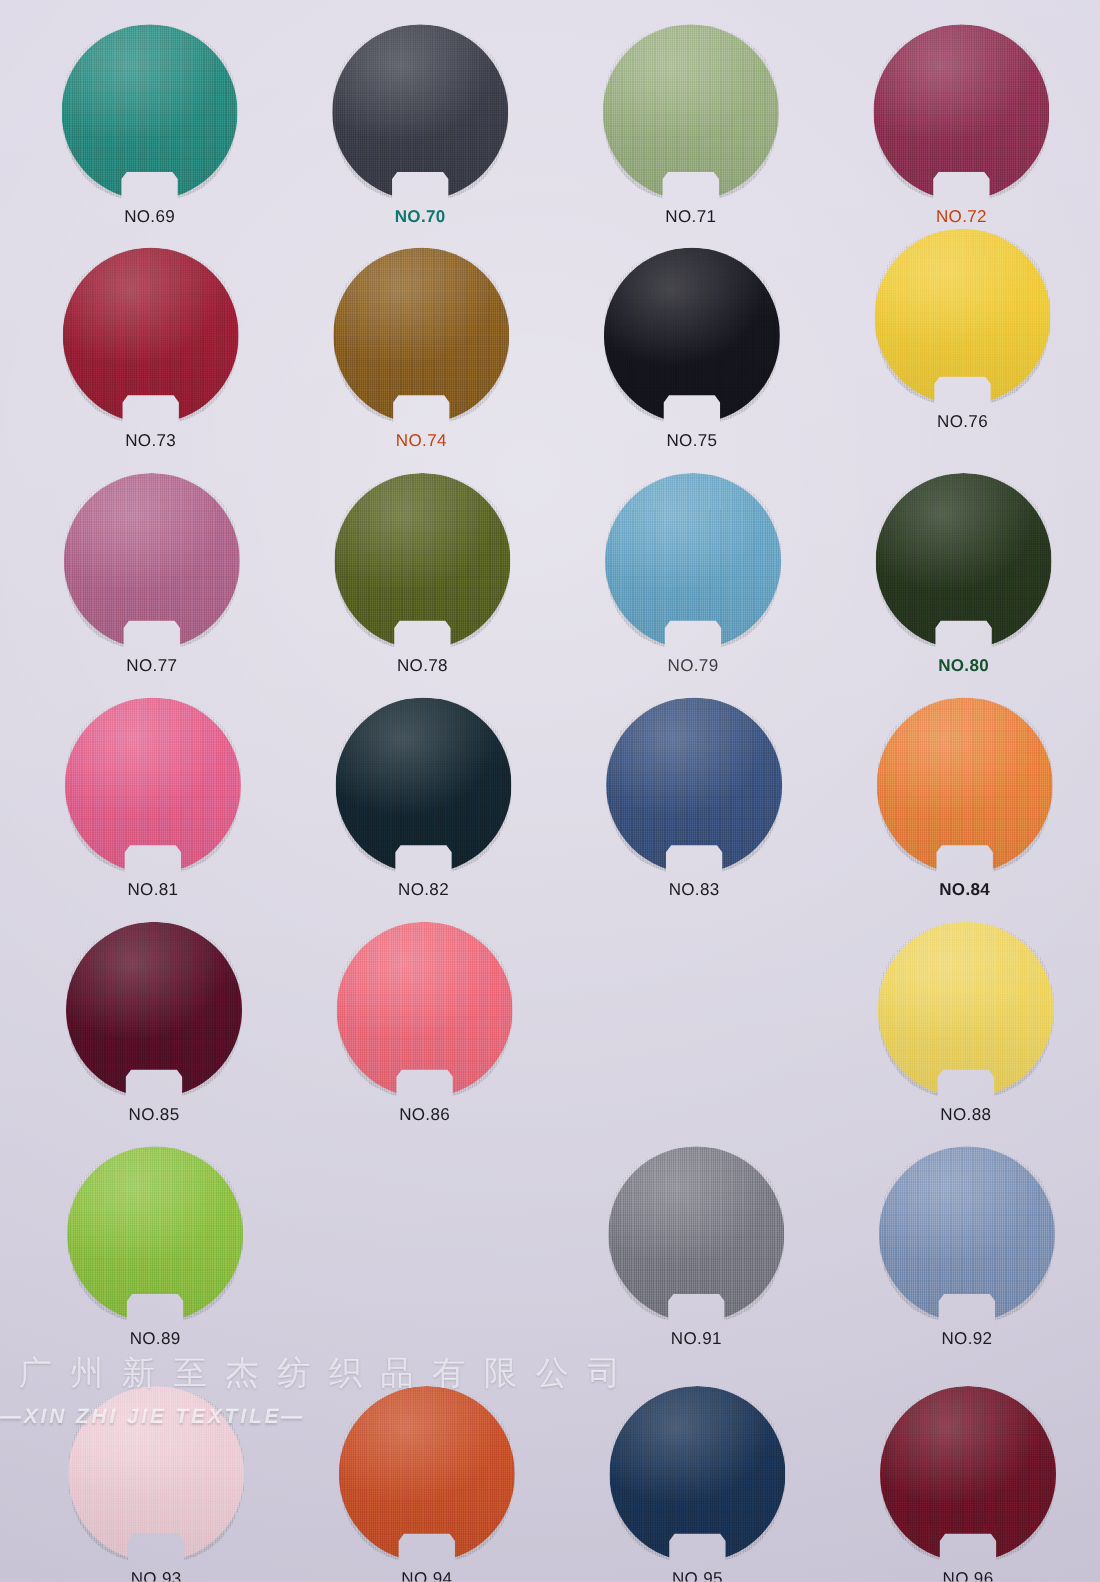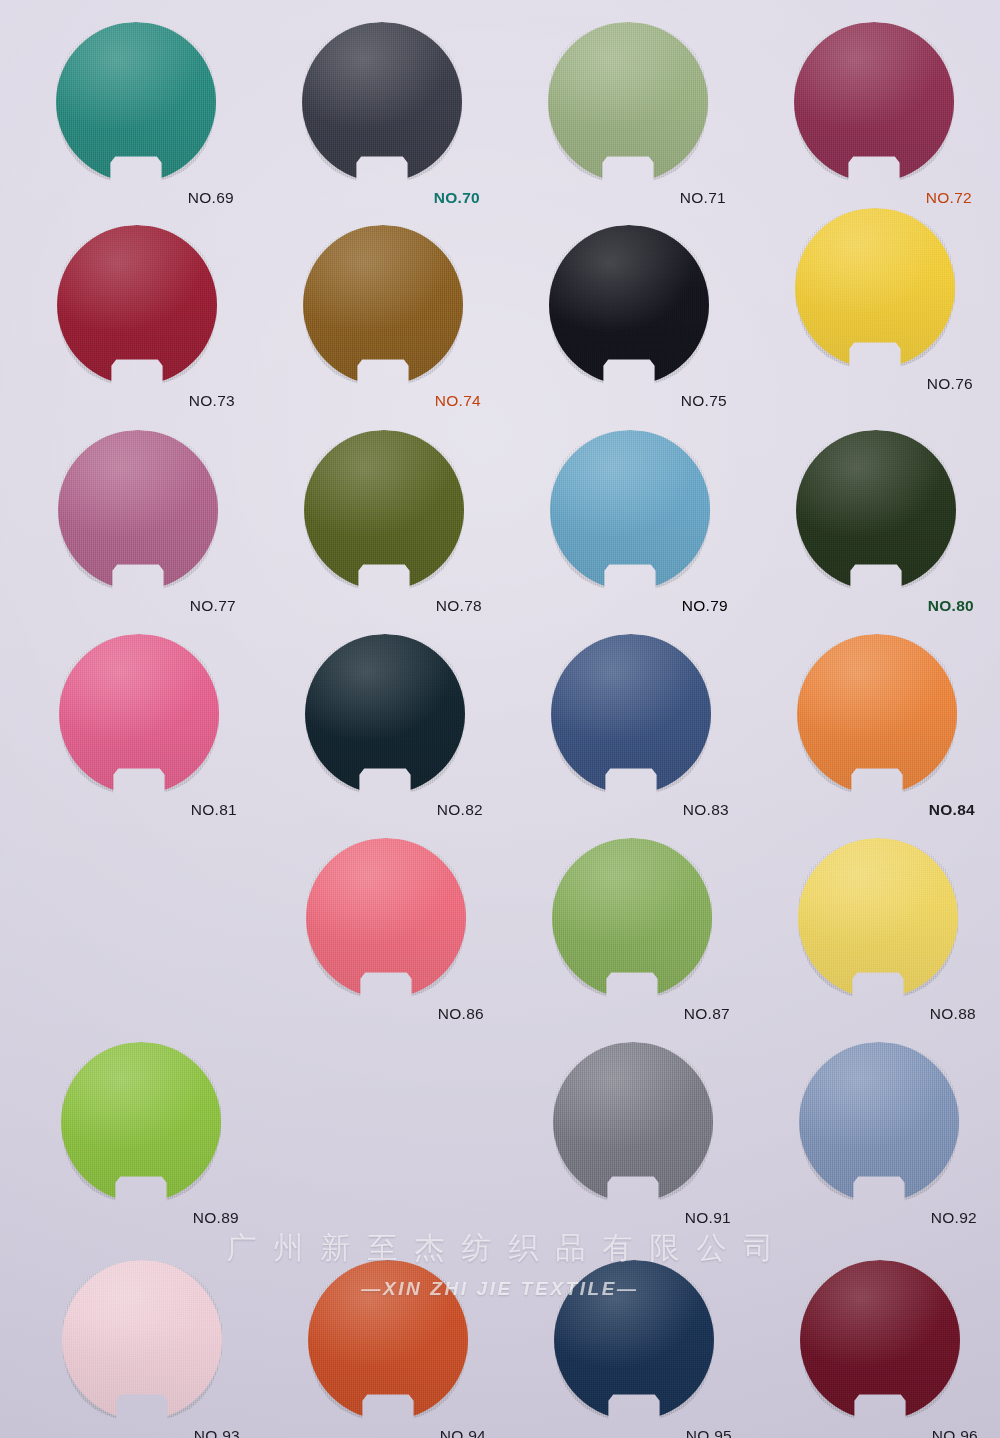--- a/index.html
+++ b/index.html
@@ -110,34 +110,34 @@
     top: 5px;
     width: 160px;
     height: 160px;
     border-radius: 50%;
     background: rgba(86,78,106,0.30);
     filter: blur(5px);
     z-index: -1;
   }
 
   .cell-label {
-    text-align: right;
+    text-align: center;
     font-size: 15.5px;
     letter-spacing: 0.3px;
     color: #1c1b22;
     margin-top: 7px;
     white-space: nowrap;
   }
 
   
   #watermark {
     position: absolute;
     left: 0;
     width: 1000px;
-    text-align: center;
+    text-align: left;
     pointer-events: none;
     user-select: none;
   }
   #watermark-cn {
     font-size: 30px;
     letter-spacing: 17px;
     text-indent: 17px;
     color: rgba(255,255,255,0.62);
     text-shadow: 0 1px 2px rgba(90,84,110,0.28);
     white-space: nowrap;
@@ -229,21 +229,21 @@
           <div class="swatch-shadow"></div>
           <div class="swatch" style="background-color: rgb(90, 100, 38);"></div>
         </div>
         <div class="cell-label" style="color: rgb(28, 27, 34);">NO.78</div>
       </div>
       <div class="cell" style="left: 532px; top: 430px;">
         <div class="swatch-wrap">
           <div class="swatch-shadow"></div>
           <div class="swatch" style="background-color: rgb(106, 166, 198);"></div>
         </div>
-        <div class="cell-label" style="color: #000000;">NO.79</div>
+        <div class="cell-label" style="color: #404040;">NO.79</div>
       </div>
       <div class="cell" style="left: 778px; top: 430px;">
         <div class="swatch-wrap">
           <div class="swatch-shadow"></div>
           <div class="swatch" style="background-color: rgb(39, 55, 31);"></div>
         </div>
         <div class="cell-label" style="color: #14532d; font-weight: bold;">NO.80</div>
       </div>
       <div class="cell" style="left: 41px; top: 634px;">
         <div class="swatch-wrap">
@@ -266,33 +266,33 @@
         </div>
         <div class="cell-label" style="color: rgb(28, 27, 34);">NO.83</div>
       </div>
       <div class="cell" style="left: 779px; top: 634px; font-weight: bold;">
         <div class="swatch-wrap">
           <div class="swatch-shadow"></div>
           <div class="swatch" style="background-color: rgb(233, 133, 64);"></div>
         </div>
         <div class="cell-label" style="color: rgb(28, 27, 34);">NO.84</div>
       </div>
+      <div class="cell" style="left: 42px; top: 838px;">
+        <div class="swatch-wrap">
+          <div class="swatch-shadow"></div>
+          <div class="swatch" style="background-color: rgb(87, 16, 40);"></div>
+        </div>
+        <div class="cell-label" style="color: rgb(28, 27, 34);">NO.85</div>
+      </div>
       <div class="cell" style="left: 288px; top: 838px;">
         <div class="swatch-wrap">
           <div class="swatch-shadow"></div>
           <div class="swatch" style="background-color: rgb(236, 109, 126);"></div>
         </div>
         <div class="cell-label" style="color: rgb(28, 27, 34);">NO.86</div>
-      </div>
-      <div class="cell" style="left: 534px; top: 838px;">
-        <div class="swatch-wrap">
-          <div class="swatch-shadow"></div>
-          <div class="swatch" style="background-color: rgb(135, 173, 93);"></div>
-        </div>
-        <div class="cell-label" style="color: rgb(28, 27, 34);">NO.87</div>
       </div>
       <div class="cell" style="left: 780px; top: 838px;">
         <div class="swatch-wrap">
           <div class="swatch-shadow"></div>
           <div class="swatch" style="background-color: rgb(238, 213, 99);"></div>
         </div>
         <div class="cell-label" style="color: rgb(28, 27, 34);">NO.88</div>
       </div>
       <div class="cell" style="left: 43px; top: 1042px;">
         <div class="swatch-wrap">

